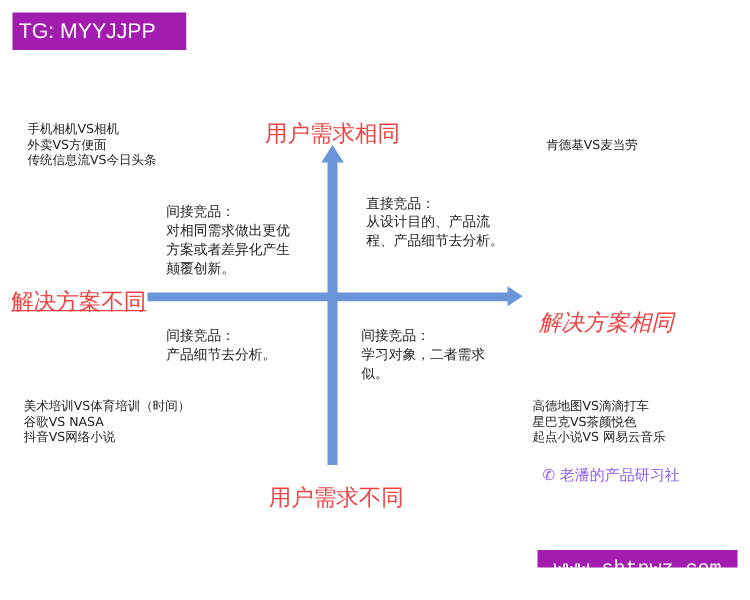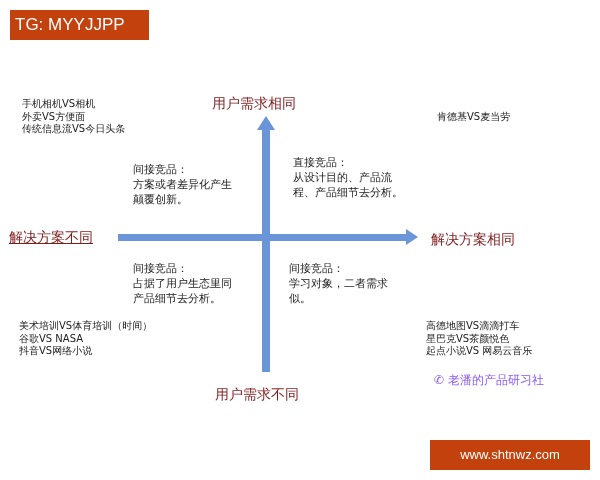--- a/index.html
+++ b/index.html
@@ -1,44 +1,44 @@
 <!DOCTYPE html>
 <html><head>
 <meta charset="utf-8">
 <style>
   html, body { margin:0; padding:0; }
   body { width:600px; height:480px; position:relative; background:#ffffff; overflow:hidden;
          font-family:"DejaVu Sans", sans-serif; color:#222; }
   .abs { position:absolute; }
-  .tag { background:#c2410c; color:#fff; font-family:"Liberation Sans", sans-serif; }
+  .tag { background:#a21caf; color:#fff; font-family:"Liberation Sans", sans-serif; }
   .tg { left:10px; top:10px; width:139px; height:30px; font-size:17px; line-height:30px; padding-left:5px; box-sizing:border-box; }
-  .site { left:430px; top:440px; width:160px; height:30px; font-size:13px; line-height:30px; text-align:center; }
+  .site { left:430px; top:440px; width:160px; height:14px; font-size:16px; line-height:30px; text-align:center;font-family:Liberation Mono, monospace; }
   .ex { font-size:10px; line-height:12.5px; color:#222; white-space:nowrap; }
   .q { font-size:11px; line-height:15px; color:#222; }
-  .axis-label { font-size:14px; color:#7f1d1d; white-space:nowrap; }
+  .axis-label { font-size:18px; color:#ef4444; white-space:nowrap; }
   .vbar { left:262px; top:128px; width:8px; height:244px; background:#6a95d8; }
   .vhead { left:257px; top:116px; width:0; height:0; border-left:9px solid transparent; border-right:9px solid transparent; border-bottom:14px solid #6a95d8; }
   .hbar { left:118px; top:234px; width:290px; height:7px; background:#6a95d8; }
   .hhead { left:406px; top:229px; width:0; height:0; border-top:8px solid transparent; border-bottom:8px solid transparent; border-left:12px solid #6a95d8; }
   .wm { left:434px; top:372px; font-size:12px; color:#8b5cf6; white-space:nowrap; }
 </style>
 </head>
 <body>
 
 <div class="abs tag tg">TG: MYYJJPP</div>
 
 <div class="abs vbar"></div>
 <div class="abs vhead"></div>
 <div class="abs hbar"></div>
 <div class="abs hhead"></div>
 
 <div class="abs axis-label" style="left:212px;top:95px;">用户需求相同</div>
 <div class="abs axis-label" style="left:215px;top:386px;font-family:Liberation Serif, serif;">用户需求不同</div>
 <div class="abs axis-label" style="left:9px;top:229px;text-decoration:underline;">解决方案不同</div>
-<div class="abs axis-label" style="left:431px;top:231px;">解决方案相同</div>
+<div class="abs axis-label" style="left:431px;top:246px;font-style:italic;">解决方案相同</div>
 
 <div class="abs ex" style="left:22px;top:98px;">
   <div>手机相机VS相机</div>
   <div>外卖VS方便面</div>
   <div>传统信息流VS今日头条</div>
 </div>
 <div class="abs ex" style="left:437px;top:111px;">
   <div>肯德基VS麦当劳</div>
 </div>
 <div class="abs ex" style="left:19px;top:320px;">
@@ -47,31 +47,31 @@
   <div>抖音VS网络小说</div>
 </div>
 <div class="abs ex" style="left:426px;top:320px;">
   <div>高德地图VS滴滴打车</div>
   <div>星巴克VS茶颜悦色</div>
   <div>起点小说VS 网易云音乐</div>
 </div>
 
 <div class="abs q" style="left:133px;top:162px;">
   <div>间接竞品：</div>
+  <div>对相同需求做出更优</div>
   <div>方案或者差异化产生</div>
   <div>颠覆创新。</div>
 </div>
 <div class="abs q" style="left:293px;top:155px;">
   <div>直接竞品：</div>
   <div>从设计目的、产品流</div>
   <div>程、产品细节去分析。</div>
 </div>
 <div class="abs q" style="left:133px;top:261px;">
   <div>间接竞品：</div>
-  <div>占据了用户生态里同</div>
   <div>产品细节去分析。</div>
 </div>
 <div class="abs q" style="left:289px;top:261px;">
   <div>间接竞品：</div>
   <div>学习对象，二者需求</div>
   <div>似。</div>
 </div>
 
 <div class="abs wm">
   <span>✆ </span><span>老潘的产品研习社</span>

